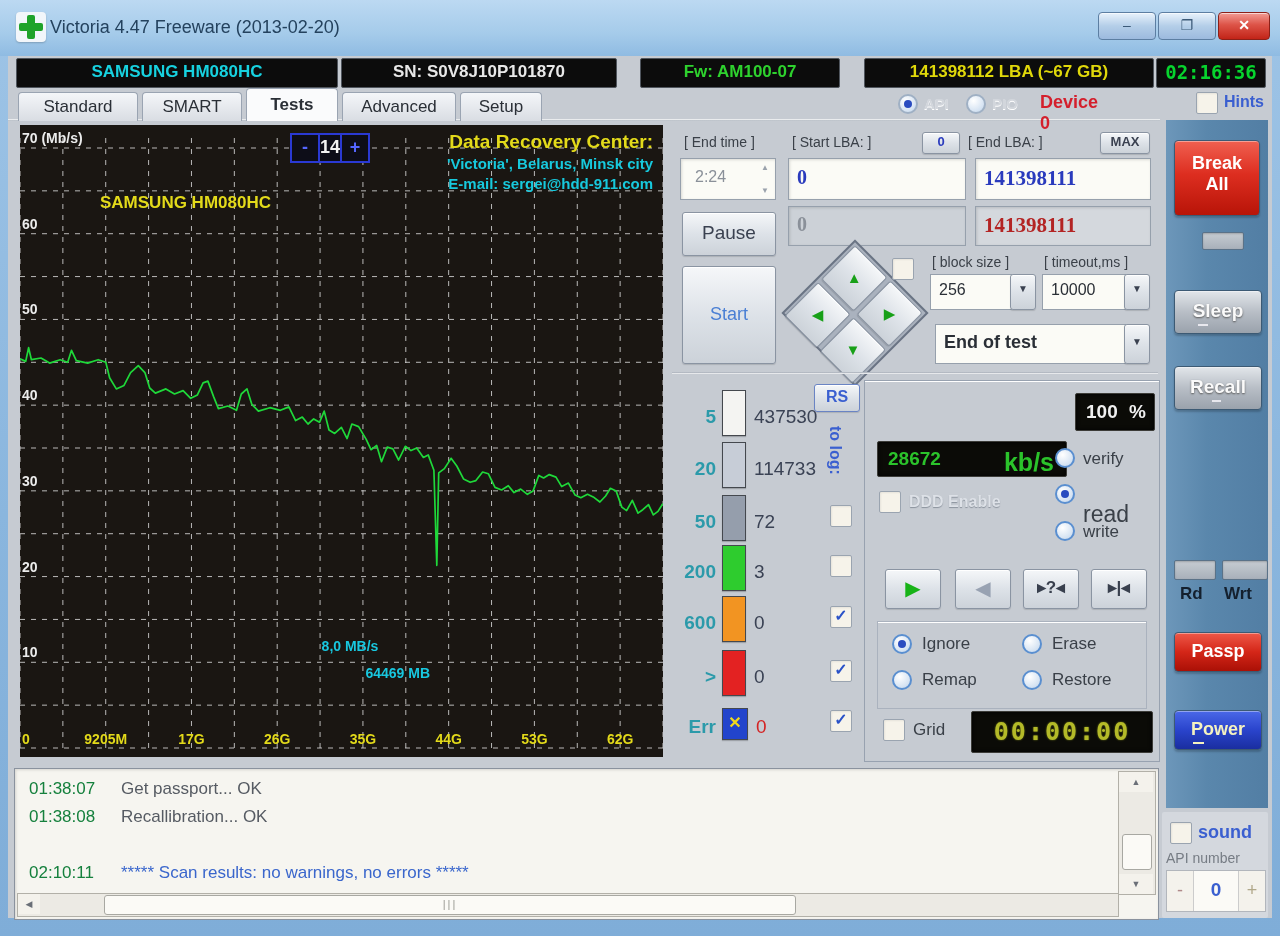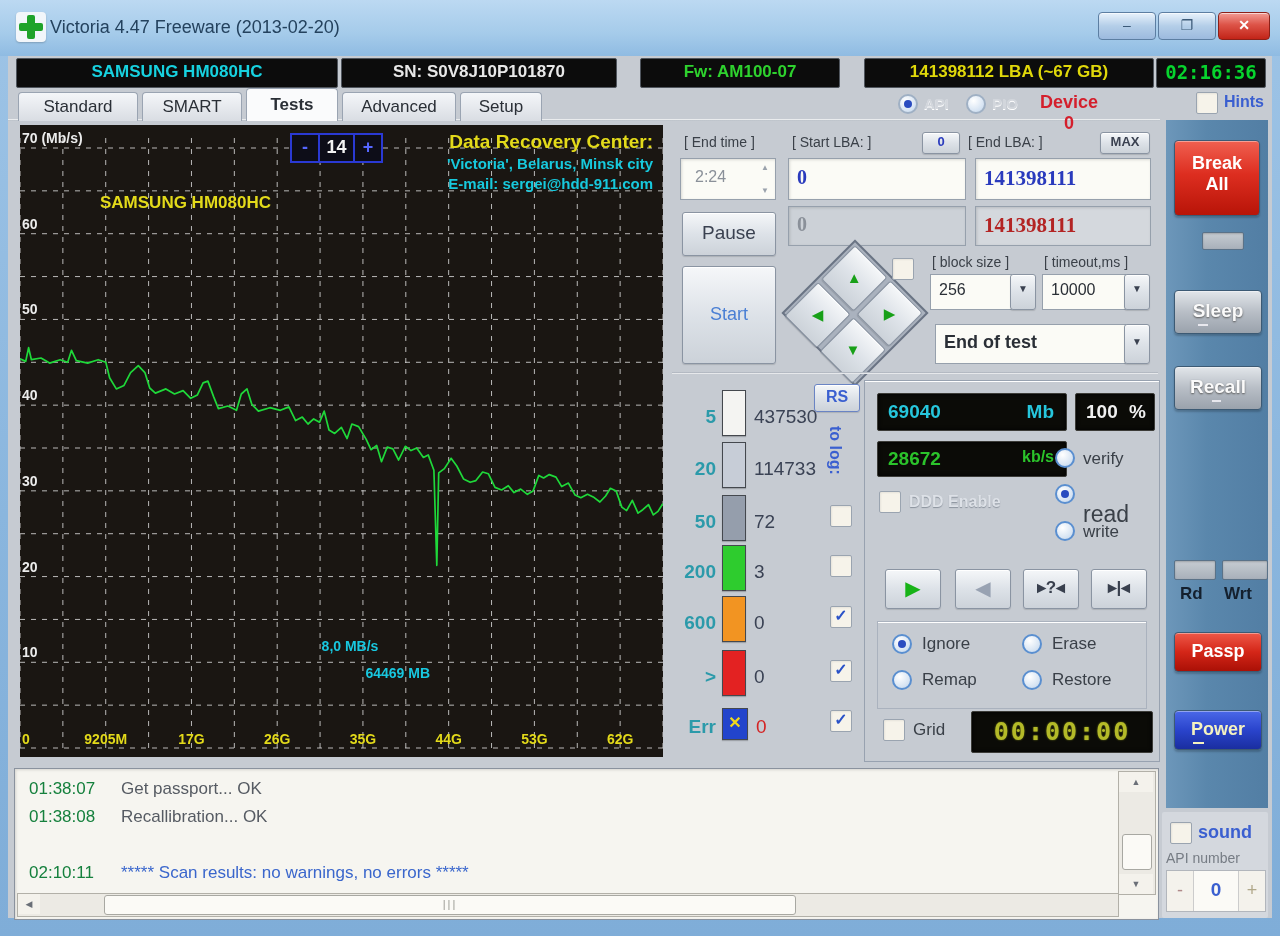--- a/index.html
+++ b/index.html
@@ -99,21 +99,21 @@
     <div class="tab" style="left:18px;width:118px;">Standard</div>
     <div class="tab" style="left:142px;width:98px;">SMART</div>
     <div class="tab active" style="left:246px;width:90px;">Tests</div>
     <div class="tab" style="left:342px;width:112px;">Advanced</div>
     <div class="tab" style="left:460px;width:80px;">Setup</div>
 
     <div class="radio sel dis" style="left:898px;top:94px;"></div>
     <div class="abs" style="left:924px;top:95px;font-size:15px;font-weight:bold;color:#d2d6dc;text-shadow:0 1px 0 #fff;">API</div>
     <div class="radio dis" style="left:966px;top:94px;"></div>
     <div class="abs" style="left:992px;top:95px;font-size:15px;font-weight:bold;color:#d2d6dc;text-shadow:0 1px 0 #fff;">PIO</div>
-    <div class="abs" style="left:1040px;top:92px;font-size:18px;font-weight:bold;color:#d41f2c;text-align:center;">Device 0</div>
+    <div class="abs" style="left:1040px;top:92px;font-size:18px;font-weight:bold;color:#d41f2c;">Device 0</div>
     <div class="cb" style="left:1196px;top:92px;"></div>
     <div class="abs" style="left:1224px;top:93px;font-size:16px;font-weight:bold;color:#3a5fd0;">Hints</div>
 
     <div id="graph-panel">
       <svg id="chart-svg" width="643" height="632" style="position:absolute;left:0;top:0;">
             <line x1="0" y1="623" x2="643" y2="623" stroke="#d6d6d6" stroke-dasharray="5 6" stroke-width="1" opacity="0.85"></line>
             <line x1="0" y1="580.1428571428571" x2="643" y2="580.1428571428571" stroke="#d6d6d6" stroke-dasharray="5 6" stroke-width="1" opacity="0.85"></line>
             <line x1="0" y1="537.2857142857143" x2="643" y2="537.2857142857143" stroke="#d6d6d6" stroke-dasharray="5 6" stroke-width="1" opacity="0.85"></line>
             <line x1="0" y1="494.42857142857144" x2="643" y2="494.42857142857144" stroke="#d6d6d6" stroke-dasharray="5 6" stroke-width="1" opacity="0.85"></line>
             <line x1="0" y1="451.57142857142856" x2="643" y2="451.57142857142856" stroke="#d6d6d6" stroke-dasharray="5 6" stroke-width="1" opacity="0.85"></line>
@@ -156,21 +156,21 @@
             <text x="171.47938297241174" y="619" fill="#e3da1a" font-size="14" font-weight="bold" text-anchor="middle" font-family="Liberation Sans, sans-serif">17G</text>
             <text x="257.2190744586176" y="619" fill="#e3da1a" font-size="14" font-weight="bold" text-anchor="middle" font-family="Liberation Sans, sans-serif">26G</text>
             <text x="342.9587659448235" y="619" fill="#e3da1a" font-size="14" font-weight="bold" text-anchor="middle" font-family="Liberation Sans, sans-serif">35G</text>
             <text x="428.69845743102934" y="619" fill="#e3da1a" font-size="14" font-weight="bold" text-anchor="middle" font-family="Liberation Sans, sans-serif">44G</text>
             <text x="514.4381489172353" y="619" fill="#e3da1a" font-size="14" font-weight="bold" text-anchor="middle" font-family="Liberation Sans, sans-serif">53G</text>
             <text x="600.1778404034411" y="619" fill="#e3da1a" font-size="14" font-weight="bold" text-anchor="middle" font-family="Liberation Sans, sans-serif">62G</text>
           </svg>
 
       <div class="abs" style="left:270px;top:8px;height:26px;display:flex;border:2px solid #2a39d4;background:#0d0d18;">
         <div style="width:26px;text-align:center;color:#5566ff;font-weight:bold;font-size:18px;line-height:24px;border-right:2px solid #2a39d4;">-</div>
-        <div style="width:33px;text-align:center;color:#f2f2f2;font-weight:bold;font-size:18px;line-height:24px;">14</div>
+        <div style="width:20px;text-align:center;color:#f2f2f2;font-weight:bold;font-size:18px;line-height:24px;">14</div>
         <div style="width:26px;text-align:center;color:#5566ff;font-weight:bold;font-size:18px;line-height:24px;border-left:2px solid #2a39d4;">+</div>
       </div>
 
       <div class="gtext" style="right:10px;top:6px;font-size:19px;color:#e3da1a;">Data Recovery Center:</div>
       <div class="gtext" style="right:10px;top:30px;font-size:15px;color:#17c9dd;">'Victoria', Belarus, Minsk city</div>
       <div class="gtext" style="right:10px;top:50px;font-size:15px;color:#17c9dd;">E-mail: sergei@hdd-911.com</div>
       <div class="gtext" style="left:80px;top:68px;font-size:17px;color:#e3da1a;">SAMSUNG HM080HC</div>
 
       <div class="gtext" style="left:250px;top:513px;width:160px;text-align:center;font-size:14px;color:#18c8e0;">8,0 MB/s</div>
       <div class="gtext" style="left:250px;top:540px;width:160px;text-align:right;font-size:14px;color:#18c8e0;">64469 MB</div>
@@ -270,31 +270,27 @@
       <div class="hist-count" style="left:84px;top:288px;">0</div>
       <div class="cb" style="left:160px;top:282px;"><span>✓</span></div>
 
       <div class="hist-label" style="left:0;top:338px;">Err</div>
       <div class="swatch" style="left: 52px; top: 330px; height: 30px; width: 24px; text-align: center; line-height: 28px; font-weight: bold; color: rgb(242, 217, 28); font-size: 16px; background: rgb(34, 68, 204);"><span>✕</span></div>
       <div class="hist-count" style="left:86px;top:338px;color:#d42424;">0</div>
       <div class="cb" style="left:160px;top:332px;"><span>✓</span></div>
     </div>
 
     <div class="abs" style="left:864px;top:380px;width:294px;height:380px;border:1px solid #98a2b0;box-shadow:inset 0 1px 0 #fff;">
-      <div class="abs blackbox" style="left:12px;top:12px;width:188px;height:36px;">
-        <span class="abs" style="left:10px;top:7px;font-size:19px;font-weight:bold;color:#26c6dc;">69040</span>
-        <span class="abs" style="right:12px;top:7px;font-size:19px;font-weight:bold;color:#26c6dc;">Mb</span>
-      </div>
       <div class="abs blackbox" style="left:210px;top:12px;width:78px;height:36px;">
         <span class="abs" style="left:10px;top:7px;font-size:19px;font-weight:bold;color:#f0f0f0;">100</span>
         <span class="abs" style="right:8px;top:7px;font-size:19px;font-weight:bold;color:#f0f0f0;">%</span>
       </div>
       <div class="abs blackbox" style="left:12px;top:60px;width:188px;height:34px;">
         <span class="abs" style="left:10px;top:6px;font-size:19px;font-weight:bold;color:#2bc32b;">28672</span>
-        <span class="abs" style="right:12px;top:6px;font-size:16px;font-weight:bold;color:#2bc32b;">kb/s</span>
+        <span class="abs" style="right:12px;top:6px;font-size:25px;font-weight:bold;color:#2bc32b;">kb/s</span>
       </div>
       <div class="cb" style="left:14px;top:110px;"></div>
       <div class="abs" style="left:44px;top:112px;font-size:16px;font-weight:bold;color:#dde1e7;text-shadow:0 1px 1px #8a929c;">DDD Enable</div>
 
       <div class="radio" style="left:190px;top:67px;"></div>
       <div class="abs" style="left:218px;top:68px;font-size:17px;color:#3a4048;">verify</div>
       <div class="radio sel" style="left:190px;top:103px;"></div>
       <div class="abs" style="left:218px;top:120px;font-size:23px;color:#3a4048;">read</div>
       <div class="radio" style="left:190px;top:140px;"></div>
       <div class="abs" style="left:218px;top:141px;font-size:17px;color:#3a4048;">write</div>

